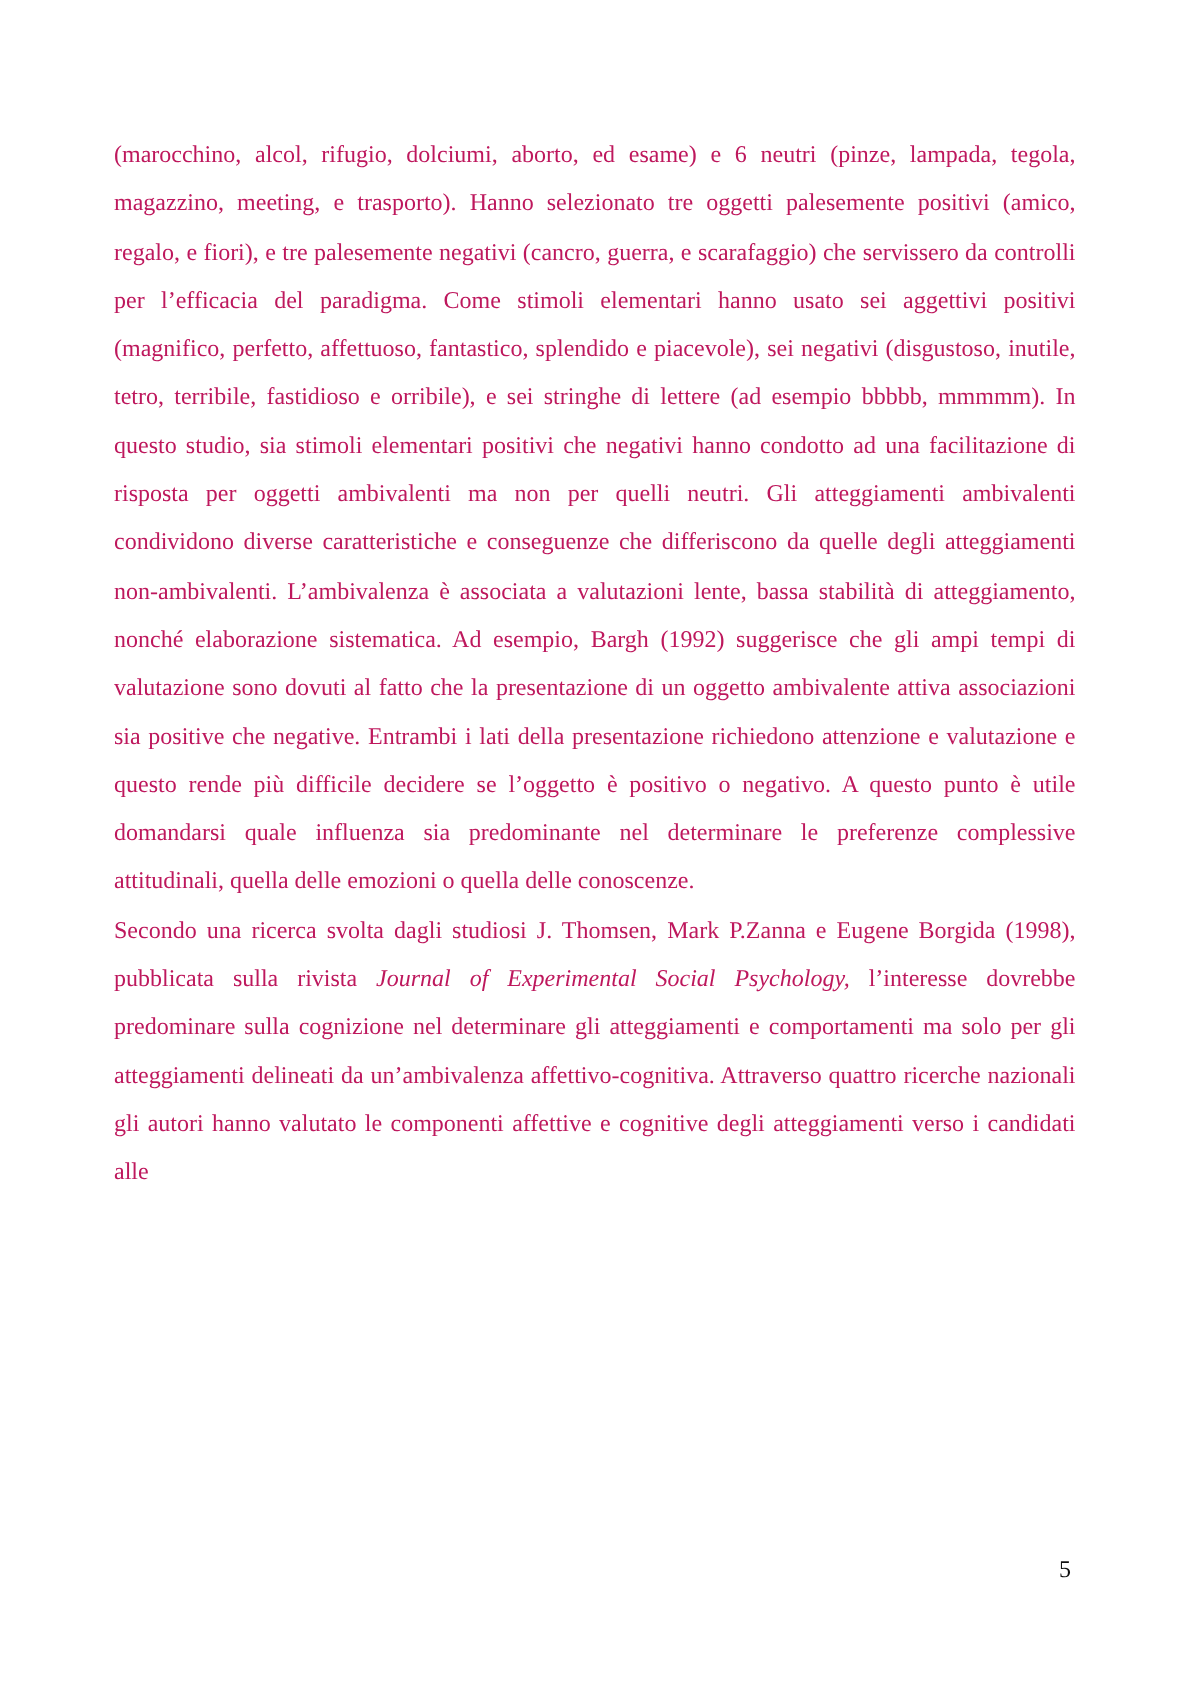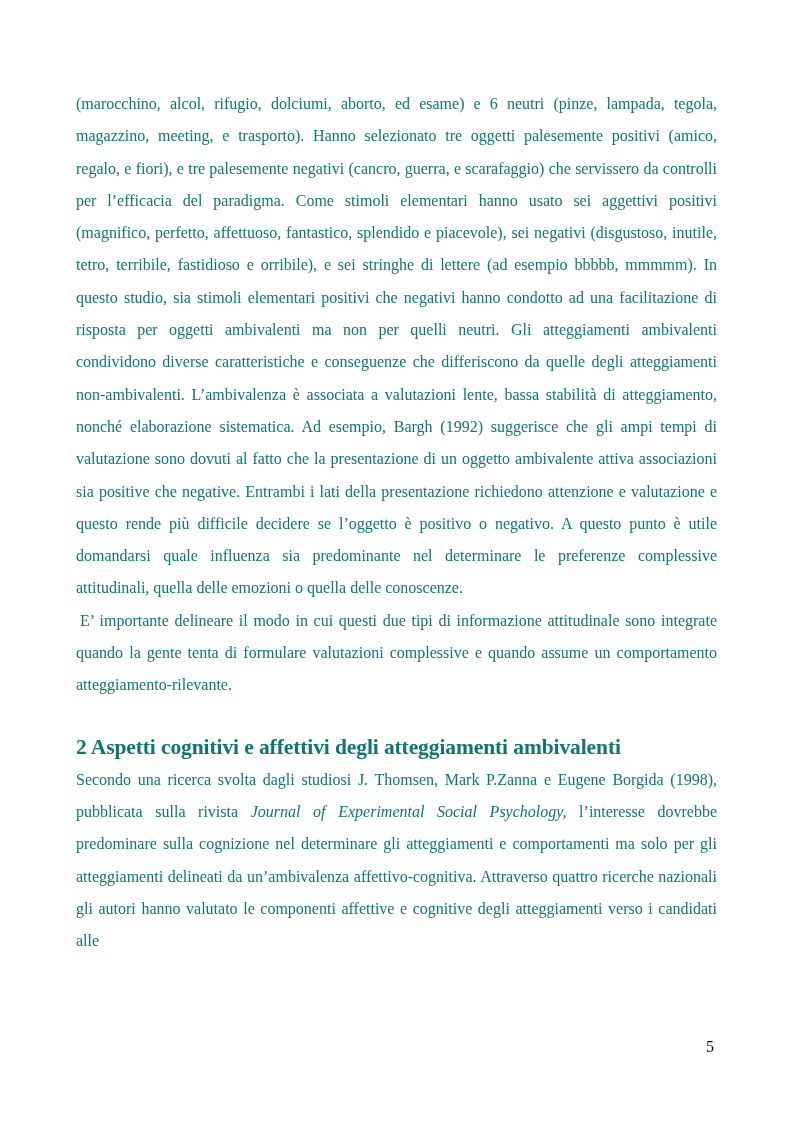--- a/index.html
+++ b/index.html
@@ -1,19 +1,19 @@
 <!DOCTYPE html>
 <html><head>
   <meta charset="utf-8">
   <style>
     html, body { margin: 0; padding: 0; background: #ffffff; }
     body { width: 793px; height: 1123px; position: relative; overflow: hidden; }
     .page {
       position: absolute; left: 76px; top: 88px; width: 641px;
-      font-family: "Liberation Serif", serif; color: #0f766e;
+      font-family: "Liberation Serif", serif; color: #be185d;
     }
     .para {
       margin: 0; font-size: 16px; line-height: 32.3px;
       text-align: justify; text-align-last: left;
     }
     .para.indent-space { text-indent: 4px; }
     .heading {
       margin: 28px 0 0 0; font-size: 21.5px; font-weight: bold;
       line-height: 34px; letter-spacing: -0.1px;
     }
@@ -21,18 +21,16 @@
       position: absolute; left: 706px; top: 1038px;
       font-family: "Liberation Serif", serif; font-size: 16px; color: #111111;
     }
     i { }
   </style>
 </head>
 <body>
 
 <div class="page">
   <p class="para">(marocchino, alcol, rifugio, dolciumi, aborto, ed esame) e 6 neutri (pinze, lampada, tegola, magazzino, meeting, e trasporto). Hanno selezionato tre oggetti palesemente positivi (amico, regalo, e fiori), e tre palesemente negativi (cancro, guerra, e scarafaggio) che servissero da controlli per l’efficacia del paradigma. Come stimoli elementari hanno usato sei aggettivi positivi (magnifico, perfetto, affettuoso, fantastico, splendido e piacevole), sei negativi (disgustoso, inutile, tetro, terribile, fastidioso e orribile), e sei stringhe di lettere (ad esempio bbbbb, mmmmm). In questo studio, sia stimoli elementari positivi che negativi hanno condotto ad una facilitazione di risposta per oggetti ambivalenti ma non per quelli neutri. Gli atteggiamenti ambivalenti condividono diverse caratteristiche e conseguenze che differiscono da quelle degli atteggiamenti non-ambivalenti. L’ambivalenza è associata a valutazioni lente, bassa stabilità di atteggiamento, nonché elaborazione sistematica. Ad esempio, Bargh (1992) suggerisce che gli ampi tempi di valutazione sono dovuti al fatto che la presentazione di un oggetto ambivalente attiva associazioni sia positive che negative. Entrambi i lati della presentazione richiedono attenzione e valutazione e questo rende più difficile decidere se l’oggetto è positivo o negativo. A questo punto è utile domandarsi quale influenza sia predominante nel determinare le preferenze complessive attitudinali, quella delle emozioni o quella delle conoscenze.</p>
-  <p class="para indent-space">E’ importante delineare il modo in cui questi due tipi di informazione attitudinale sono integrate quando la gente tenta di formulare valutazioni complessive e quando assume un comportamento atteggiamento-rilevante.</p>
-  <h2 class="heading">2 Aspetti cognitivi e affettivi degli atteggiamenti ambivalenti</h2>
   <p class="para"><span>Secondo una ricerca svolta dagli studiosi J. Thomsen, Mark P.Zanna e Eugene Borgida (1998), pubblicata sulla rivista </span><i>Journal of Experimental Social Psychology,</i><span> l’interesse dovrebbe predominare sulla cognizione nel determinare gli atteggiamenti e comportamenti ma solo per gli atteggiamenti delineati da un’ambivalenza affettivo-cognitiva. Attraverso quattro ricerche nazionali gli autori hanno valutato le componenti affettive e cognitive degli atteggiamenti verso i candidati alle</span></p>
 </div>
 
 <div class="page-number">5</div>
 
 </body></html>

